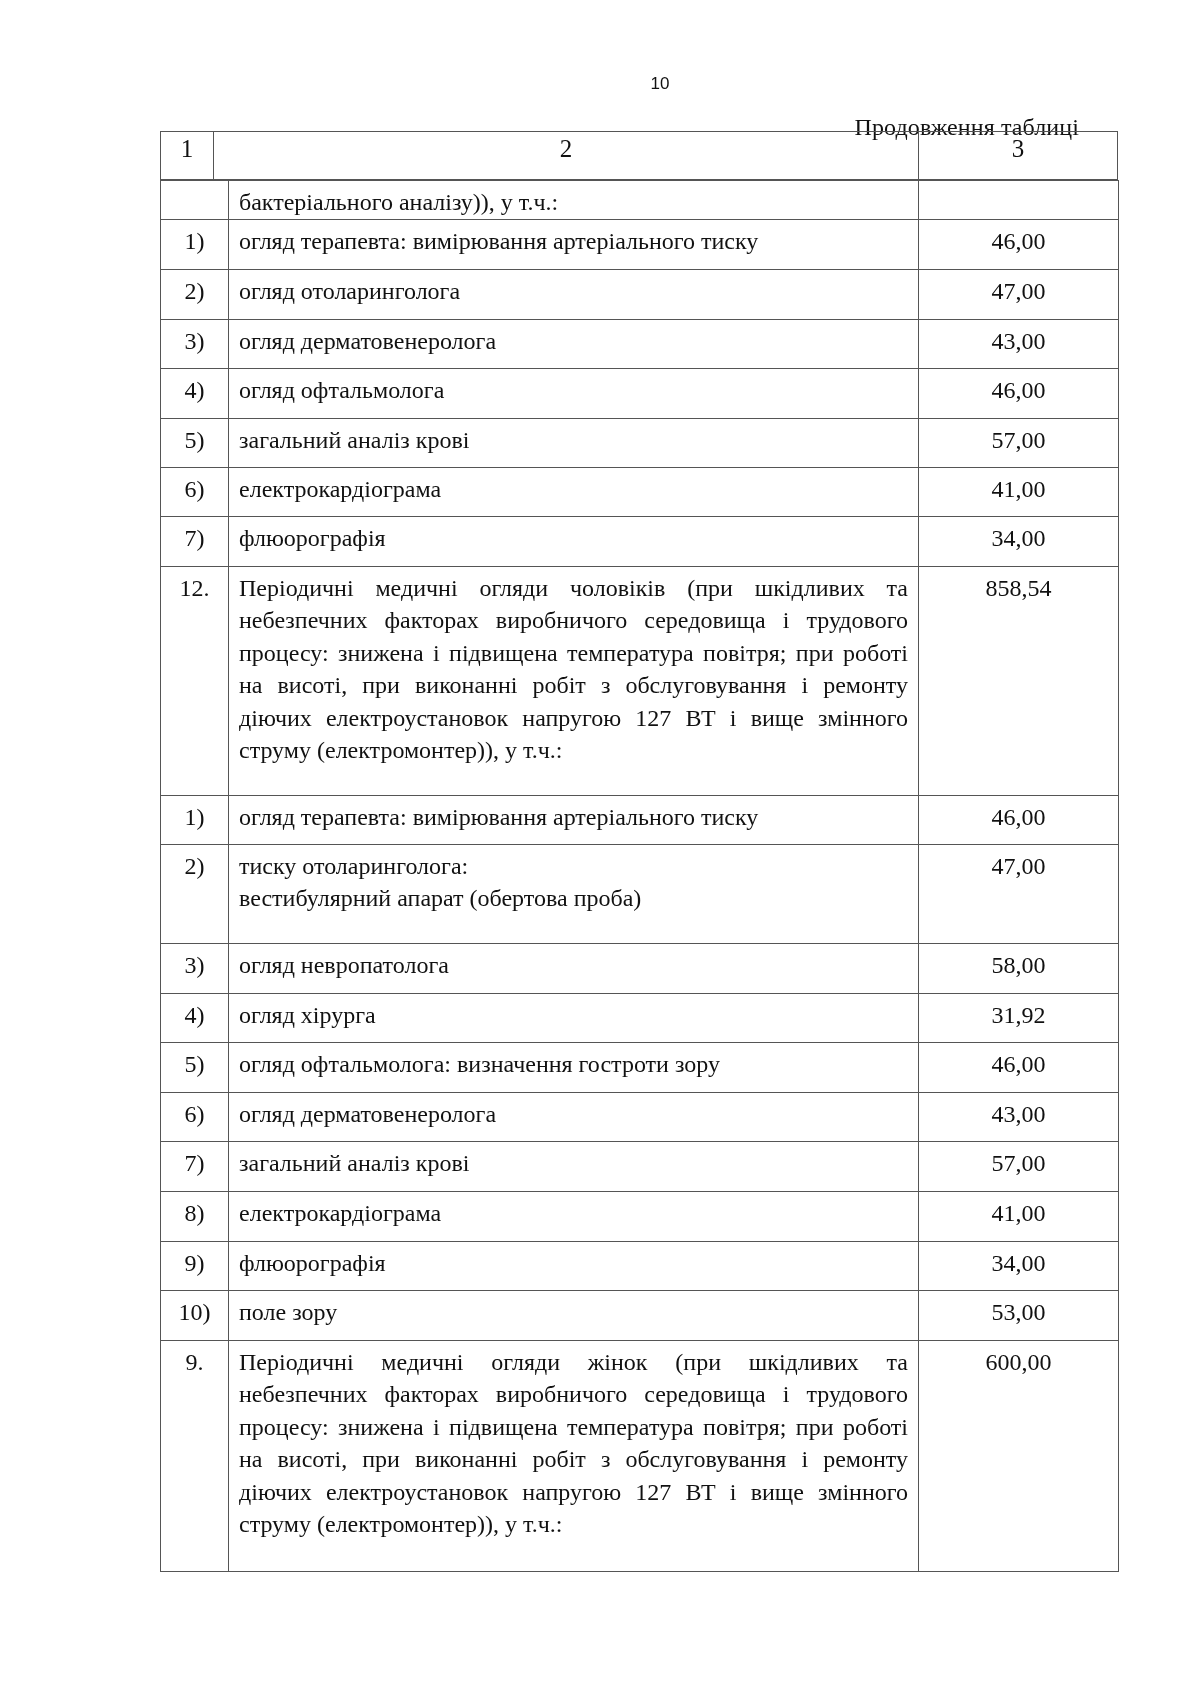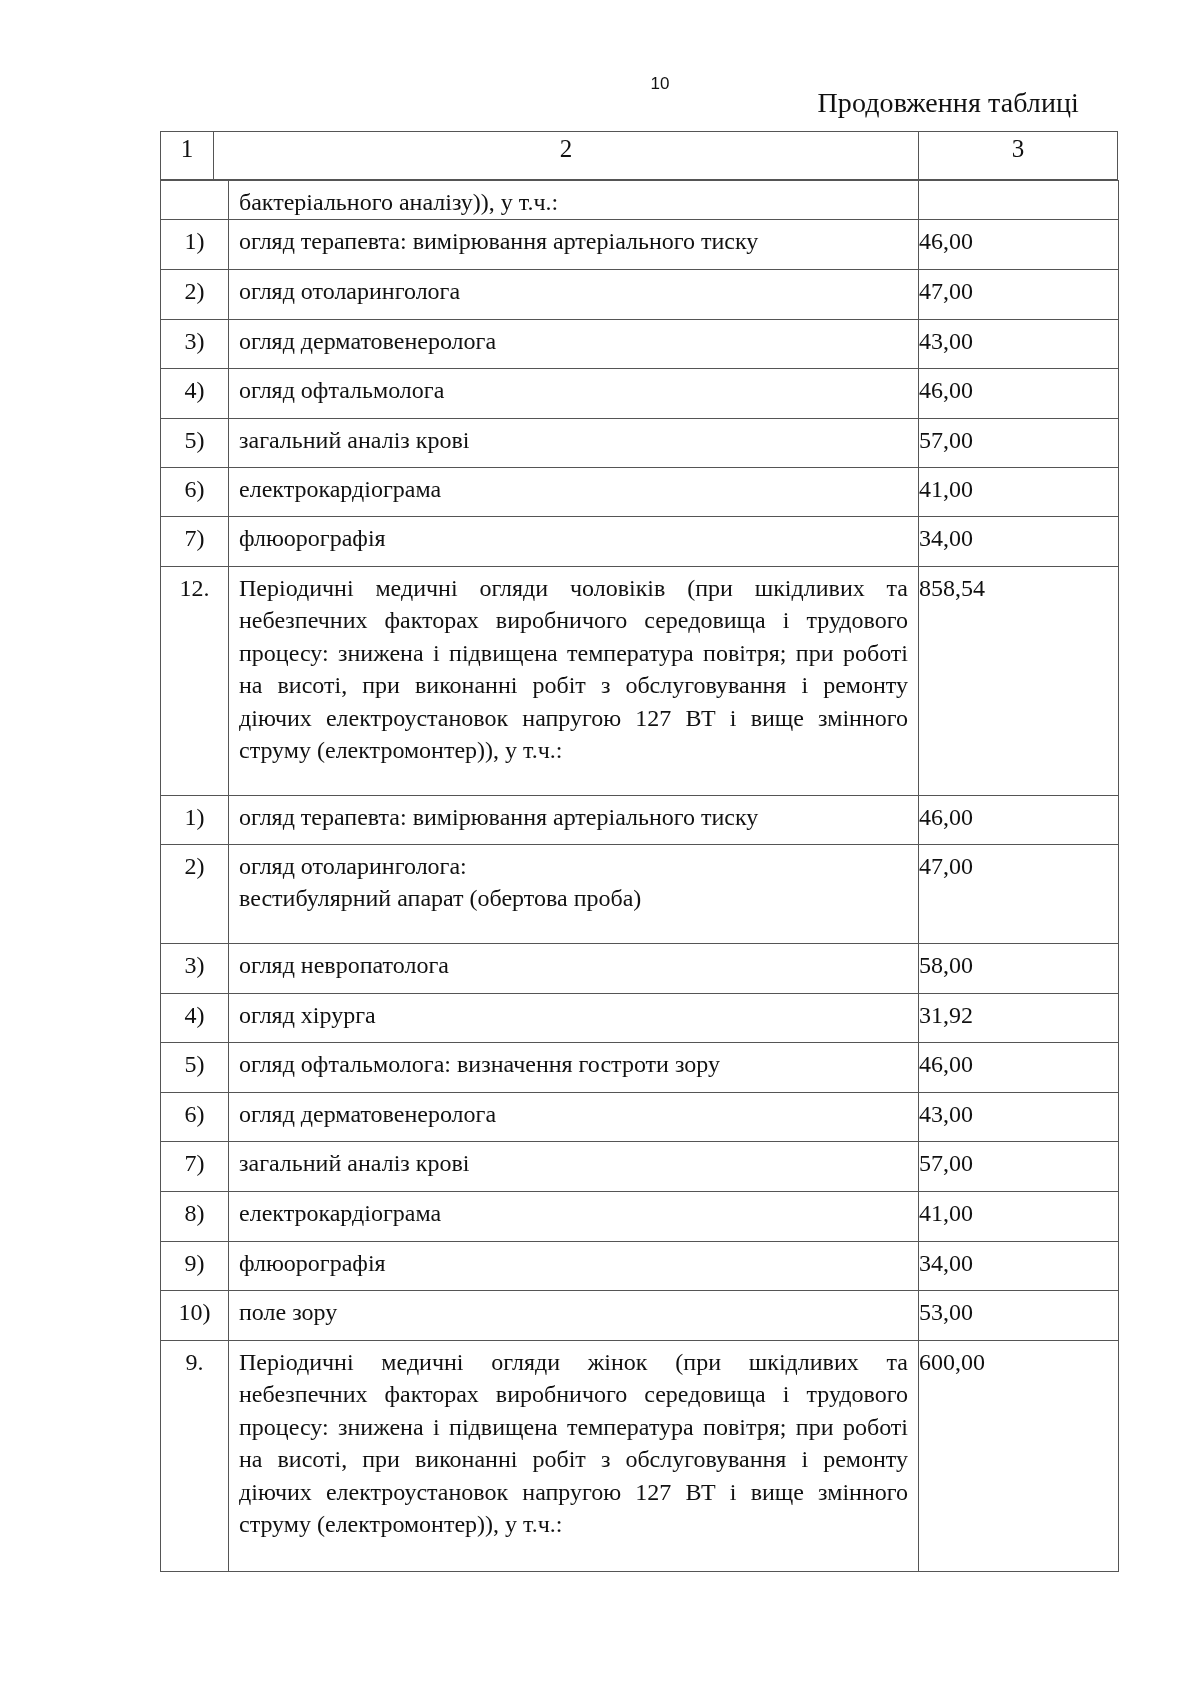--- a/index.html
+++ b/index.html
@@ -1,35 +1,35 @@
 <!DOCTYPE html>
 <html><head>
 <meta charset="utf-8">
 <style>
   html, body { margin: 0; padding: 0; background: #ffffff; }
   body { width: 1200px; height: 1697px; position: relative; overflow: hidden;
          font-family: "Liberation Serif", "DejaVu Serif", serif; color: #111; }
   .page-number { position: absolute; top: 74px; left: 0; width: 1320px; text-align: center;
                  font-family: "Liberation Sans", "DejaVu Sans", sans-serif; font-size: 17px; }
-  .continuation { position: absolute; top: 87px; right: 121px; font-size: 28px; letter-spacing: 0.1px; }
+  .continuation { position: absolute; top: 114px; right: 121px; font-size: 24px; letter-spacing: 0.1px; }
   .hdr { position: absolute; left: 160px; top: 131px; width: 958px; height: 49px;
          border: 1.5px solid #555; box-sizing: border-box; display: flex; }
   .hdr > div { font-size: 25px; text-align: center; padding-top: 3px; box-sizing: border-box; }
   .hdr .c1 { width: 53px; border-right: 1.5px solid #555; }
   .hdr .c2 { width: 705px; border-right: 1.5px solid #555; }
   .hdr .c3 { flex: 1; }
   .body-table { position: absolute; left: 160px; top: 180px; width: 958px;
                 border-collapse: collapse; table-layout: fixed; font-size: 24px; }
   .body-table td { border: 1.5px solid #555; vertical-align: top; padding: 0; line-height: 32.5px; }
   .body-table col.c1 { width: 68px; }
   .body-table col.c2 { width: 690px; }
   .body-table col.c3 { width: 200px; }
   .num { text-align: center; padding-top: 5px !important; }
   .desc { padding: 5px 10px 0 10px !important; text-align: justify; }
-  .val { padding-top: 5px !important; }
+  .val { text-align: center; padding-top: 5px !important; }
   .desc .line2 { display: block; }
 </style>
 </head>
 <body>
 
 <div class="page-number">10</div>
 <div class="continuation">Продовження таблиці</div>
 
 <div class="hdr">
   <div class="c1">1</div>
@@ -89,21 +89,21 @@
         <td class="desc"><span>Періодичні медичні огляди чоловіків (при шкідливих та небезпечних факторах виробничого середовища і трудового процесу: знижена і підвищена температура повітря; при роботі на висоті, при виконанні робіт з обслуговування і ремонту діючих електроустановок напругою 127 ВТ і вище змінного струму (електромонтер)), у т.ч.:</span></td>
         <td class="val">858,54</td>
       </tr>
       <tr style="height: 49px;">
         <td class="num">1)</td>
         <td class="desc"><span>огляд терапевта: вимірювання артеріального тиску</span></td>
         <td class="val">46,00</td>
       </tr>
       <tr style="height: 99px;">
         <td class="num">2)</td>
-        <td class="desc"><span>огляд отоларинголога:</span><span class="line2">вестибулярний апарат (обертова проба)</span></td>
+        <td class="desc"><span>тиску отоларинголога:</span><span class="line2">вестибулярний апарат (обертова проба)</span></td>
         <td class="val">47,00</td>
       </tr>
       <tr style="height: 50px;">
         <td class="num">3)</td>
         <td class="desc"><span>огляд невропатолога</span></td>
         <td class="val">58,00</td>
       </tr>
       <tr style="height: 49px;">
         <td class="num">4)</td>
         <td class="desc"><span>огляд хірурга</span></td>

